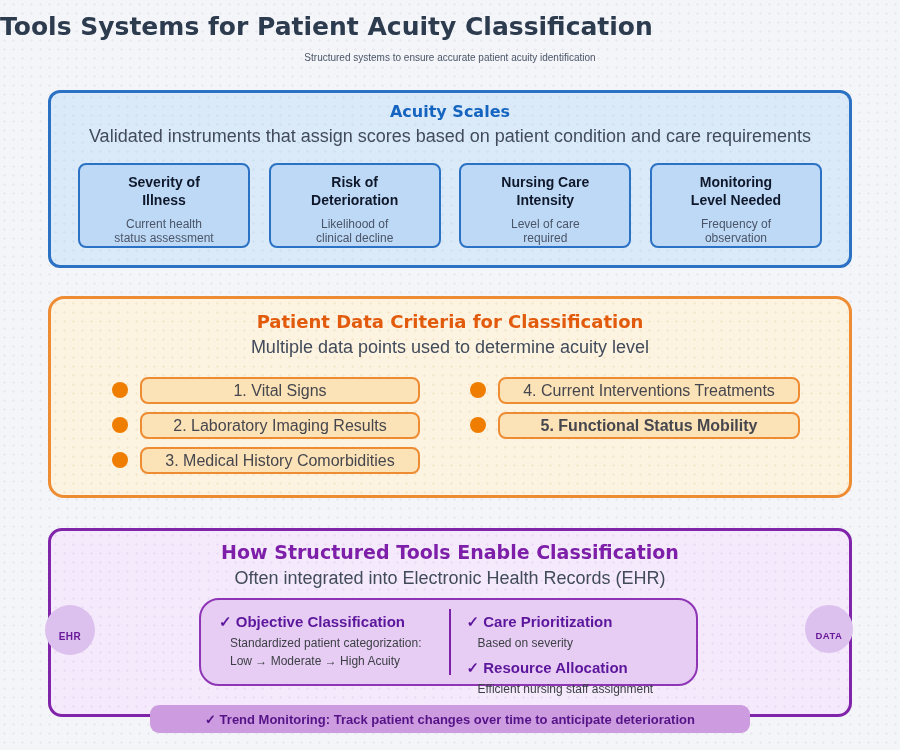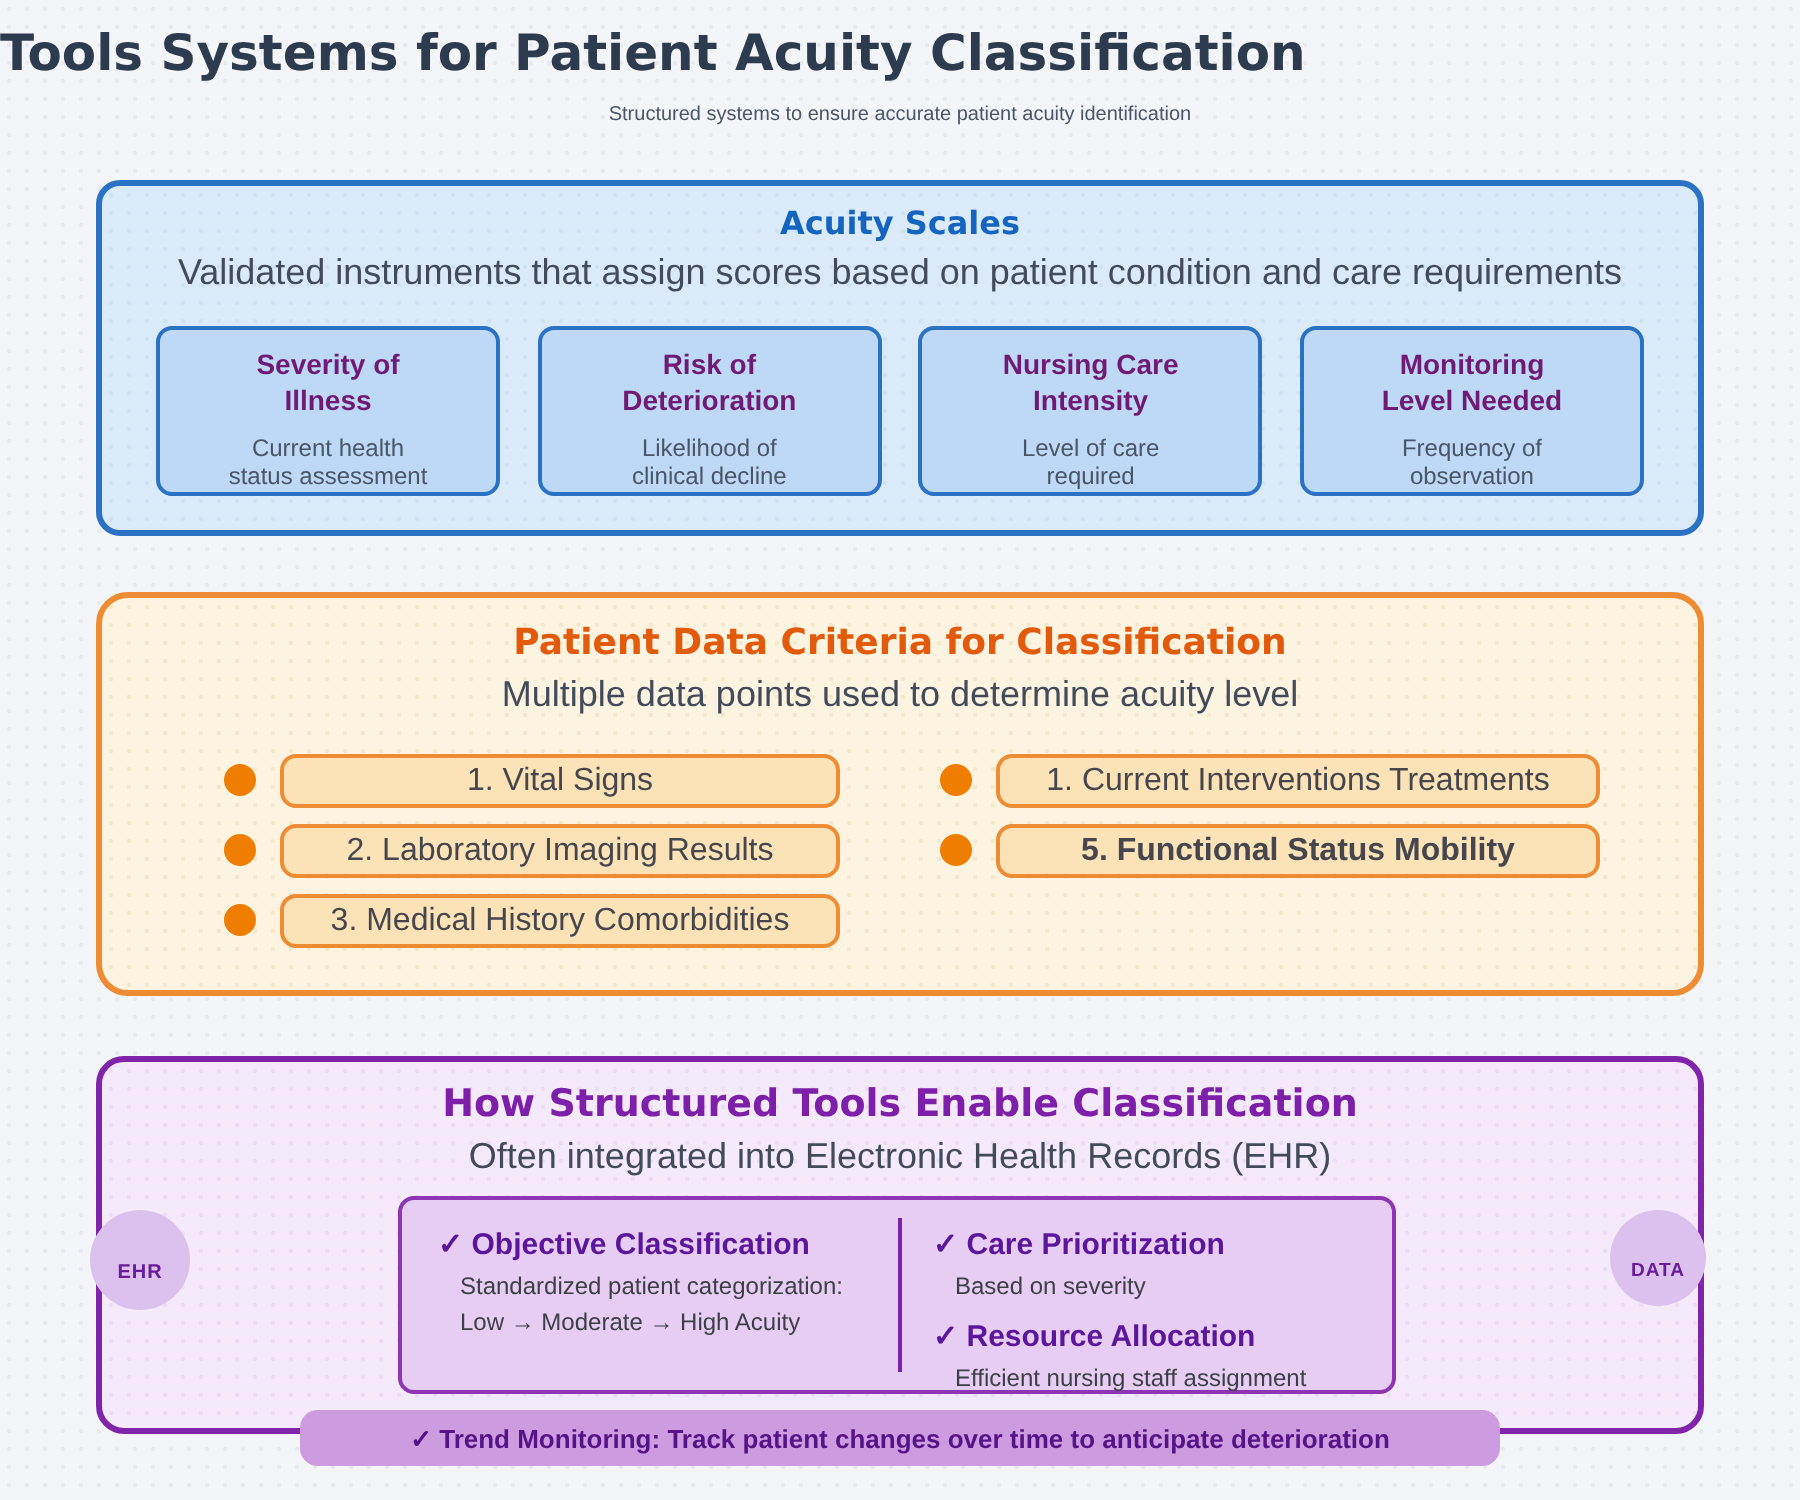--- a/index.html
+++ b/index.html
@@ -38,21 +38,21 @@
     background-size: 9px 9px;
     border: 3px solid #2b72c4; border-radius: 12px;
   }
   .section-blue .sec-title { font-size: 16px; color: #1565c0; }
   .cards { display: flex; justify-content: space-between; margin: 16px 27px 0; }
   .card {
     width: 172px; height: 85px;
     background: #bdd9f6; border: 2px solid #2b72c4; border-radius: 8px;
     padding-top: 9px; text-align: center;
   }
-  .card-title { font-size: 14px; font-weight: bold; color: #701a75; line-height: 1.28; }
+  .card-title { font-size: 14px; font-weight: bold; color: #0f172a; line-height: 1.28; }
   .card-desc { margin-top: 7px; font-size: 12px; color: #4a5568; line-height: 1.22; }
   .card-title span, .card-desc span { display: block; }
 
   
   .section-orange {
     top: 296px; height: 202px;
     background-color: #fdf3e1;
     background-image: radial-gradient(circle, #f6e8cd 1px, transparent 1.2px);
     background-size: 9px 9px;
     border: 3px solid #ee8c33; border-radius: 16px;
@@ -73,22 +73,22 @@
   
   .section-purple {
     top: 528px; height: 189px;
     background-color: #f5eafc;
     background-image: radial-gradient(circle, #ecdcf6 1px, transparent 1.2px);
     background-size: 9px 9px;
     border: 3px solid #8024aa; border-radius: 14px;
   }
   .section-purple .sec-title { margin-top: 10px; font-size: 19px; color: #7d1fa8; }
   .inner-box {
-    position: absolute; left: 148px; top: 67px; width: 499px; height: 99px;
-    background: #e7cdf3; border: 2px solid #8e35b5; border-radius: 8px;
+    position: absolute; left: 148px; top: 67px; width: 499px; height: 88px;
+    background: #e7cdf3; border: 2px solid #8e35b5; border-radius: 20px;
     display: flex; text-align: left;
   }
   .inner-box::after {
     content: ""; position: absolute; left: 50%; top: 9px; bottom: 9px;
     width: 2px; background: #7d22aa;
   }
   .feat-col { width: 50%; padding: 13px 14px 0 18px; }
   .feat-label { font-size: 15px; font-weight: bold; color: #5b169c; }
   .feat-line { font-size: 12px; color: #3c3f45; line-height: 1.5; padding-left: 11px; }
   .feat-block { margin-bottom: 7px; }
@@ -171,21 +171,21 @@
   <div class="bullet bullet-pos" style="left:61px; top:83px;"></div>
   <div class="pill" style="left:89px; top:78px; width:280px;">1. Vital Signs</div>
 
   <div class="bullet bullet-pos" style="left:61px; top:118px;"></div>
   <div class="pill" style="left:89px; top:113px; width:280px;">2. Laboratory Imaging Results</div>
 
   <div class="bullet bullet-pos" style="left:61px; top:153px;"></div>
   <div class="pill" style="left:89px; top:148px; width:280px;">3. Medical History Comorbidities</div>
 
   <div class="bullet bullet-pos" style="left:419px; top:83px;"></div>
-  <div class="pill" style="left:447px; top:78px; width:302px;">1. Current Interventions Treatments</div>
+  <div class="pill" style="left:447px; top:78px; width:302px;">4. Current Interventions Treatments</div>
 
   <div class="bullet bullet-pos" style="left:419px; top:118px;"></div>
   <div class="pill" style="left:447px; top:113px; width:302px;font-weight:bold;">5. Functional Status Mobility</div>
 </div>
 
 <div class="section section-purple">
   <div class="sec-title heading-font">How Structured Tools Enable Classification</div>
   <div class="sec-sub">Often integrated into Electronic Health Records (EHR)</div>
 
   <div class="badge-circle badge-ehr">EHR</div>

